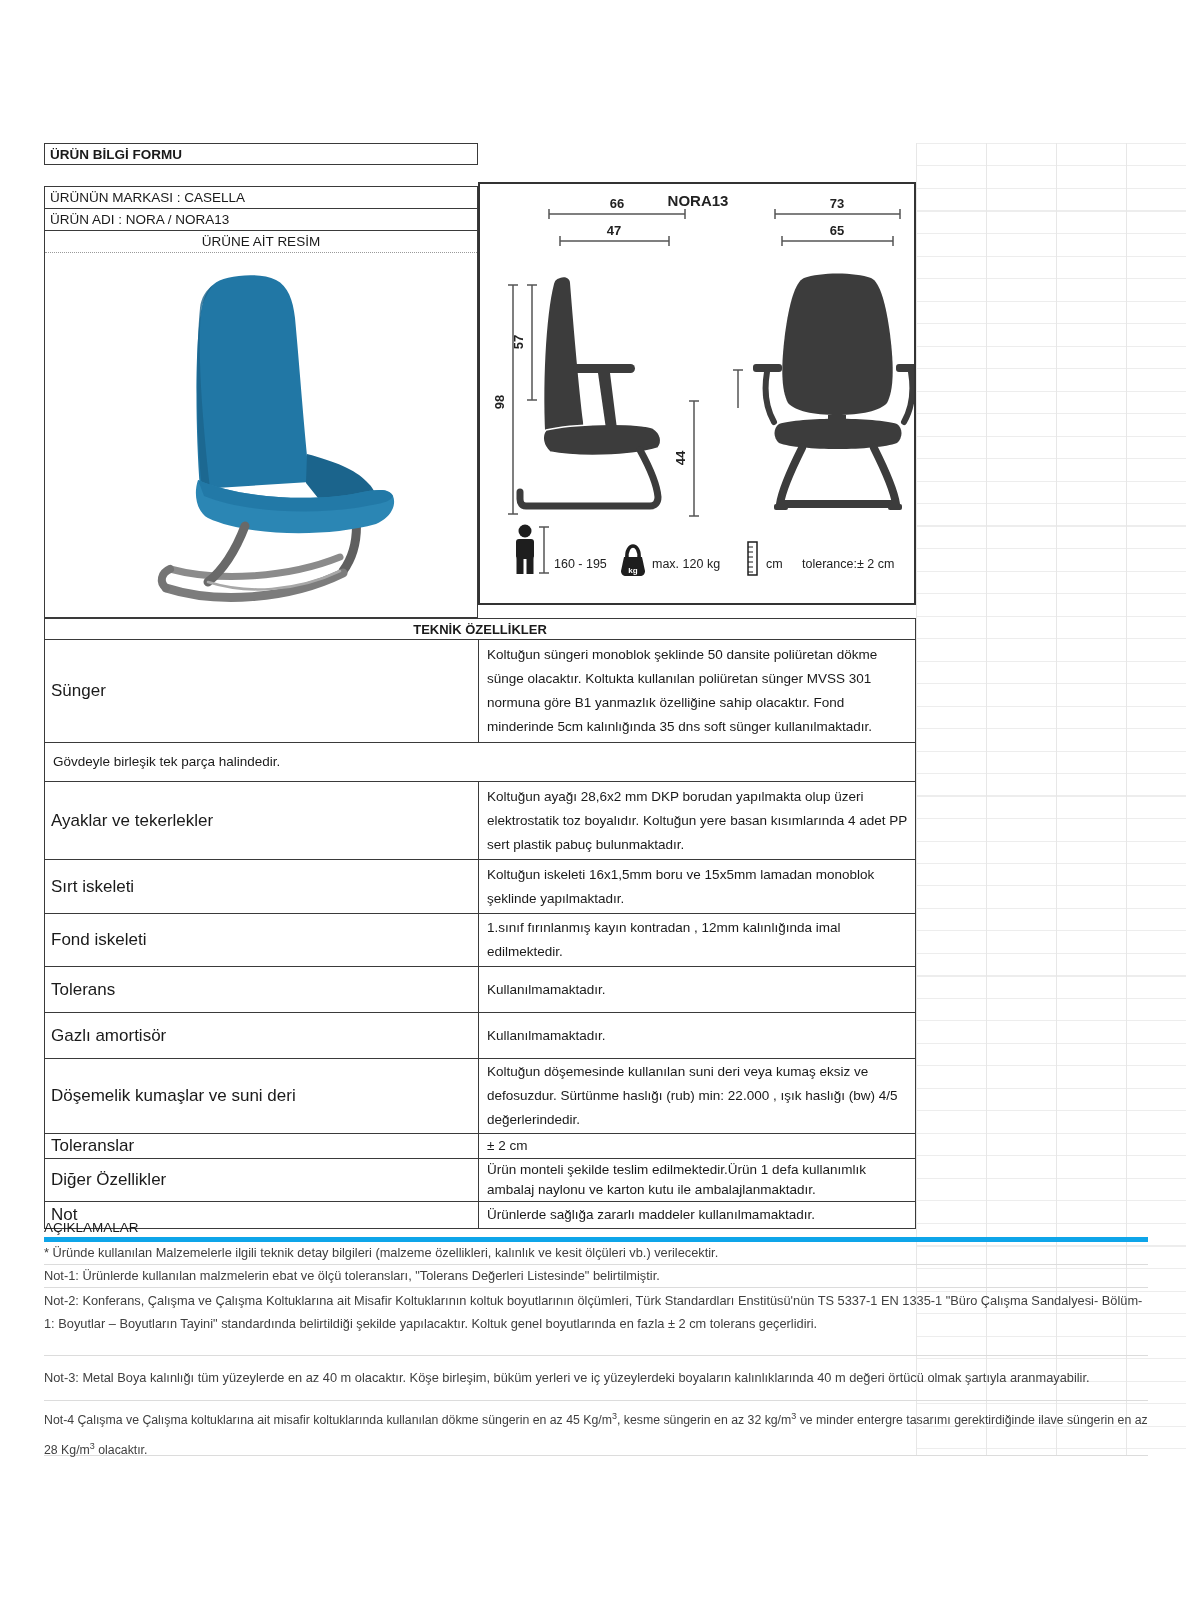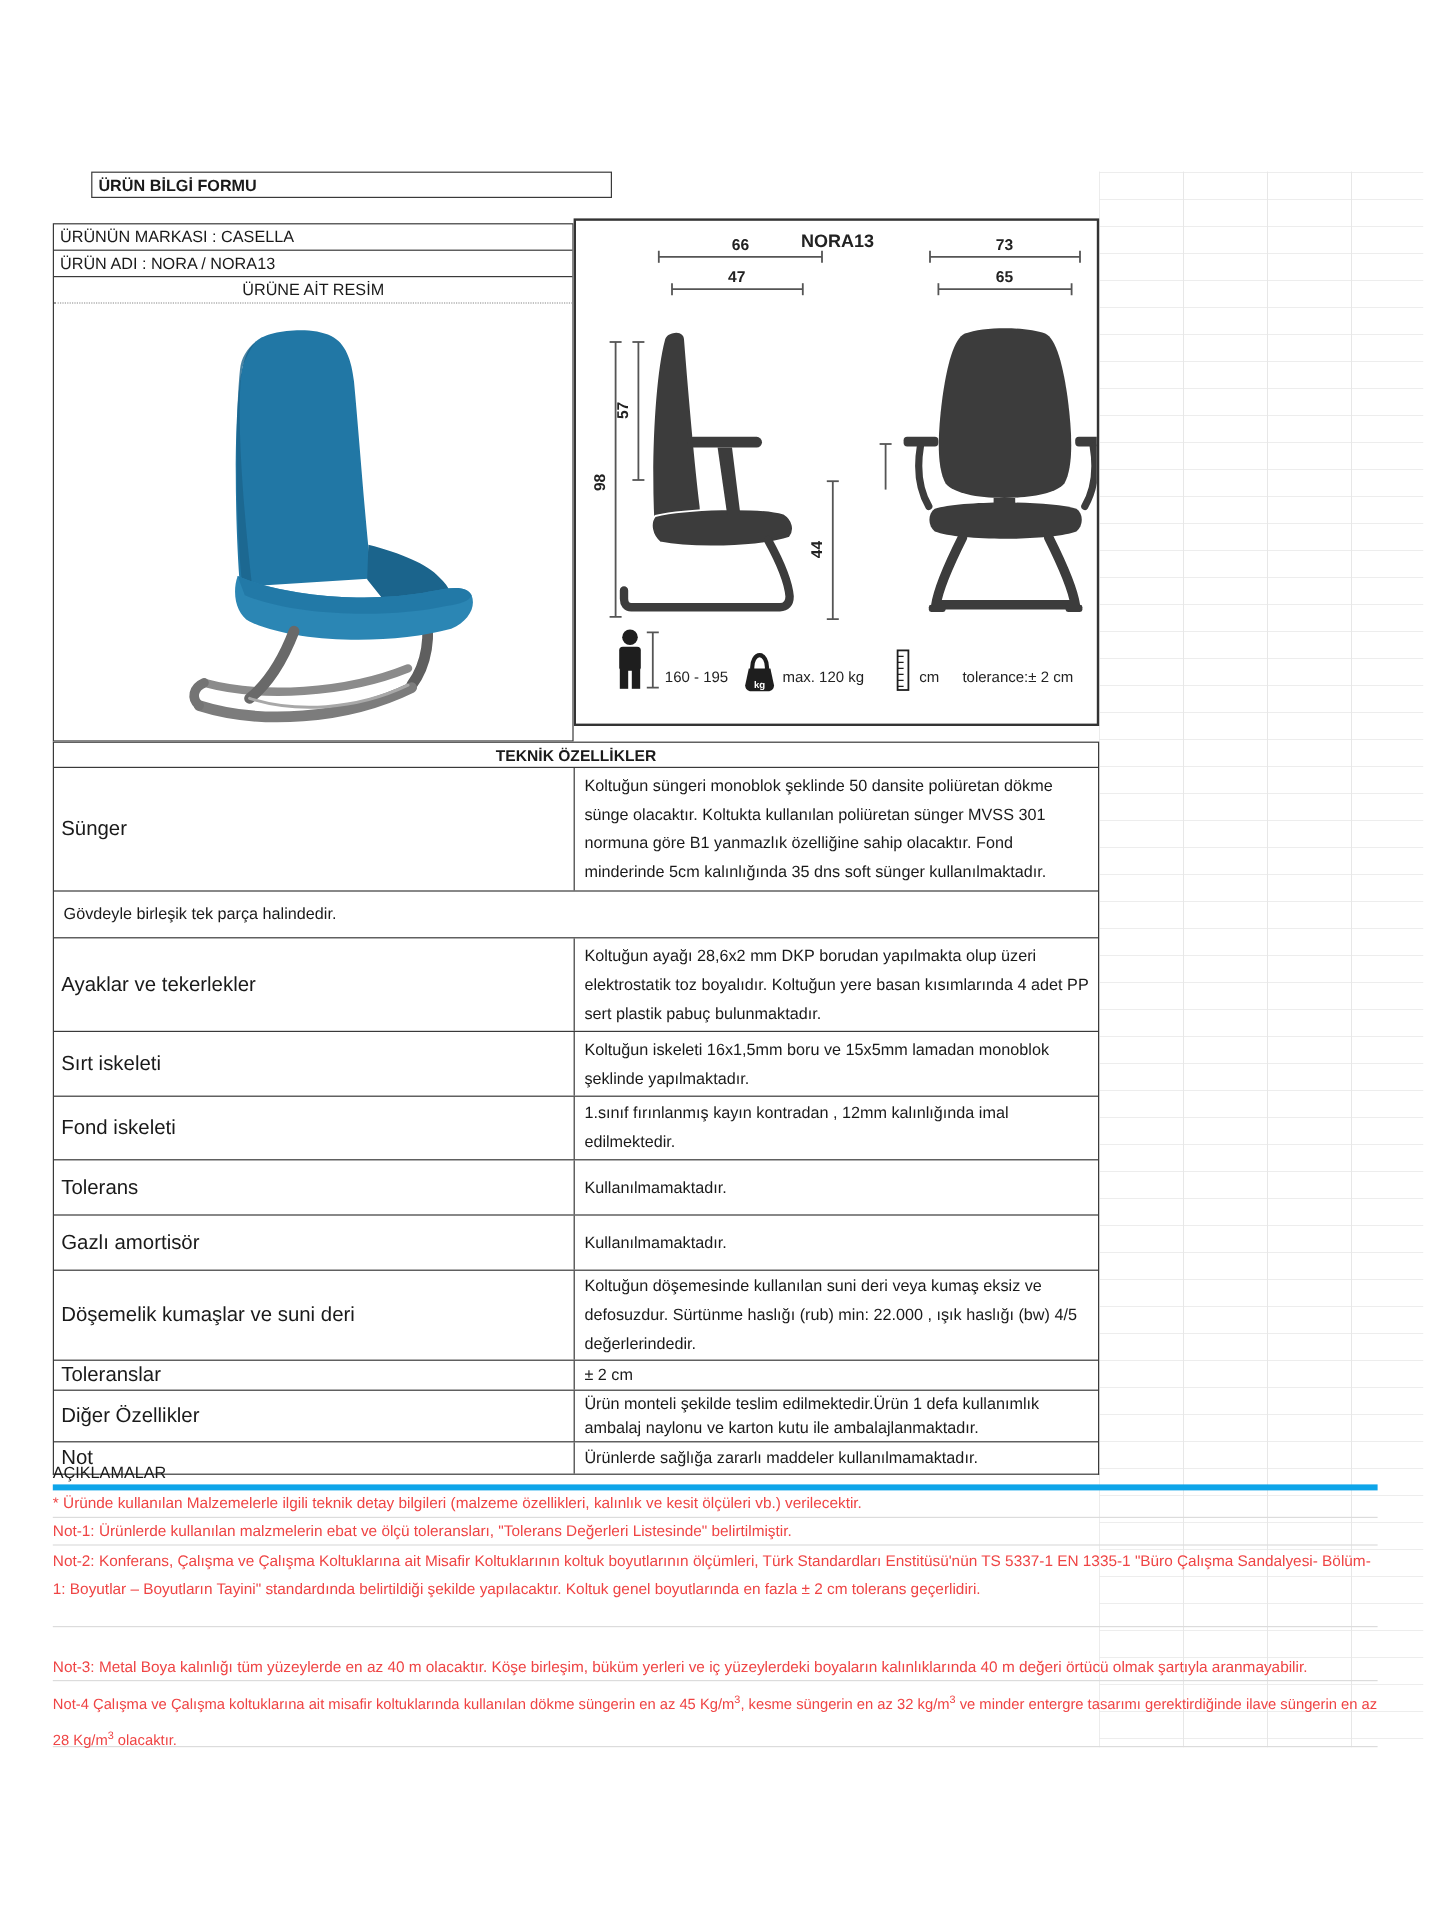--- a/index.html
+++ b/index.html
@@ -8,21 +8,21 @@
   .abs{position:absolute;box-sizing:border-box;}
   
   .right-grid{left:916px;top:143px;width:270px;height:1313px;
     background:
       repeating-linear-gradient(to right,#e7e7e7 0 1px,transparent 1px 70px),
       repeating-linear-gradient(to bottom,#ededed 0 1px,transparent 1px 22.5px);
     z-index:0;}
   .z1{z-index:1;}
   
   .title-cell{left:44px;top:143px;width:434px;height:22px;border:1px solid #3a3a3a;
-    font-weight:bold;font-size:13.5px;display:flex;align-items:center;padding:0 5px;background:#fff;margin-left:32px;}
+    font-weight:bold;font-size:13.5px;display:flex;align-items:center;padding:0 5px;background:#fff;}
   .left-box{left:44px;top:186px;width:434px;height:432px;border:1px solid #3a3a3a;background:#fff;}
   .hrow{position:absolute;left:0;width:100%;height:22px;border-bottom:1px solid #3a3a3a;
     display:flex;align-items:center;padding:0 5px;box-sizing:border-box;font-size:13.5px;}
   .hrow.c{justify-content:center;border-bottom:1px dotted #9a9a9a;}
   .imgarea{position:absolute;left:0;top:66px;width:100%;height:365px;display:flex;
     align-items:center;justify-content:center;}
   .draw-box{left:478px;top:182px;width:438px;height:423px;border:2px solid #333;background:#fff;}
   
   .tek-header{left:44px;top:618px;width:872px;height:22px;border:1px solid #3a3a3a;
     font-weight:bold;font-size:13px;display:flex;align-items:center;justify-content:center;background:#fff;}
@@ -32,26 +32,26 @@
   .slabel{width:434px;border-right:1px solid #3a3a3a;display:flex;align-items:center;
     padding:2px 6px;font-size:17px;box-sizing:border-box;flex:none;}
   .sval{flex:1;display:flex;align-items:center;padding:2px 8px;font-size:13.5px;
     line-height:24px;box-sizing:border-box;}
   .h102{height:102px}.h38{height:38px}.h77{height:77px}.h53{height:53px}.h52{height:52px}
   .h45{height:45px}.h74{height:74px}.h24{height:24px}.h42{height:42px}.h26{height:26px}
   .lh21 .sval{line-height:20px;}
   
   .aciklama{left:44px;top:1218px;width:1104px;height:24px;border-bottom:5px solid #0ea5e9;
     font-weight:normal;font-size:13.5px;display:flex;align-items:center;}
-  .note{left:44px;width:1104px;font-size:12.8px;line-height:22.5px;color:#ef4444;
+  .note{left:44px;width:1104px;font-size:12.8px;line-height:22.5px;color:#404040;
     border-bottom:1px solid #dcdcdc;display:flex;align-items:center;background:transparent;}
   .n0{top:1242px;height:23px;}
   .n1{top:1265px;height:23px;}
   .n2{top:1288px;height:68px;align-items:flex-start;padding-top:2px;}
-  .n3{top:1356px;height:45px;align-items:flex-end;padding-top:1px;}
+  .n3{top:1356px;height:45px;align-items:center;padding-top:1px;}
   .n4{top:1401px;height:55px;align-items:flex-start;padding-top:2px;line-height:26px;font-size:12.3px;}
   .note .inner{display:inline;}
   sup{font-size:9px;}
   svg text{font-family:"Liberation Sans",sans-serif;}
 </style>
 </head>
 <body>
 
 <div class="page">
 

